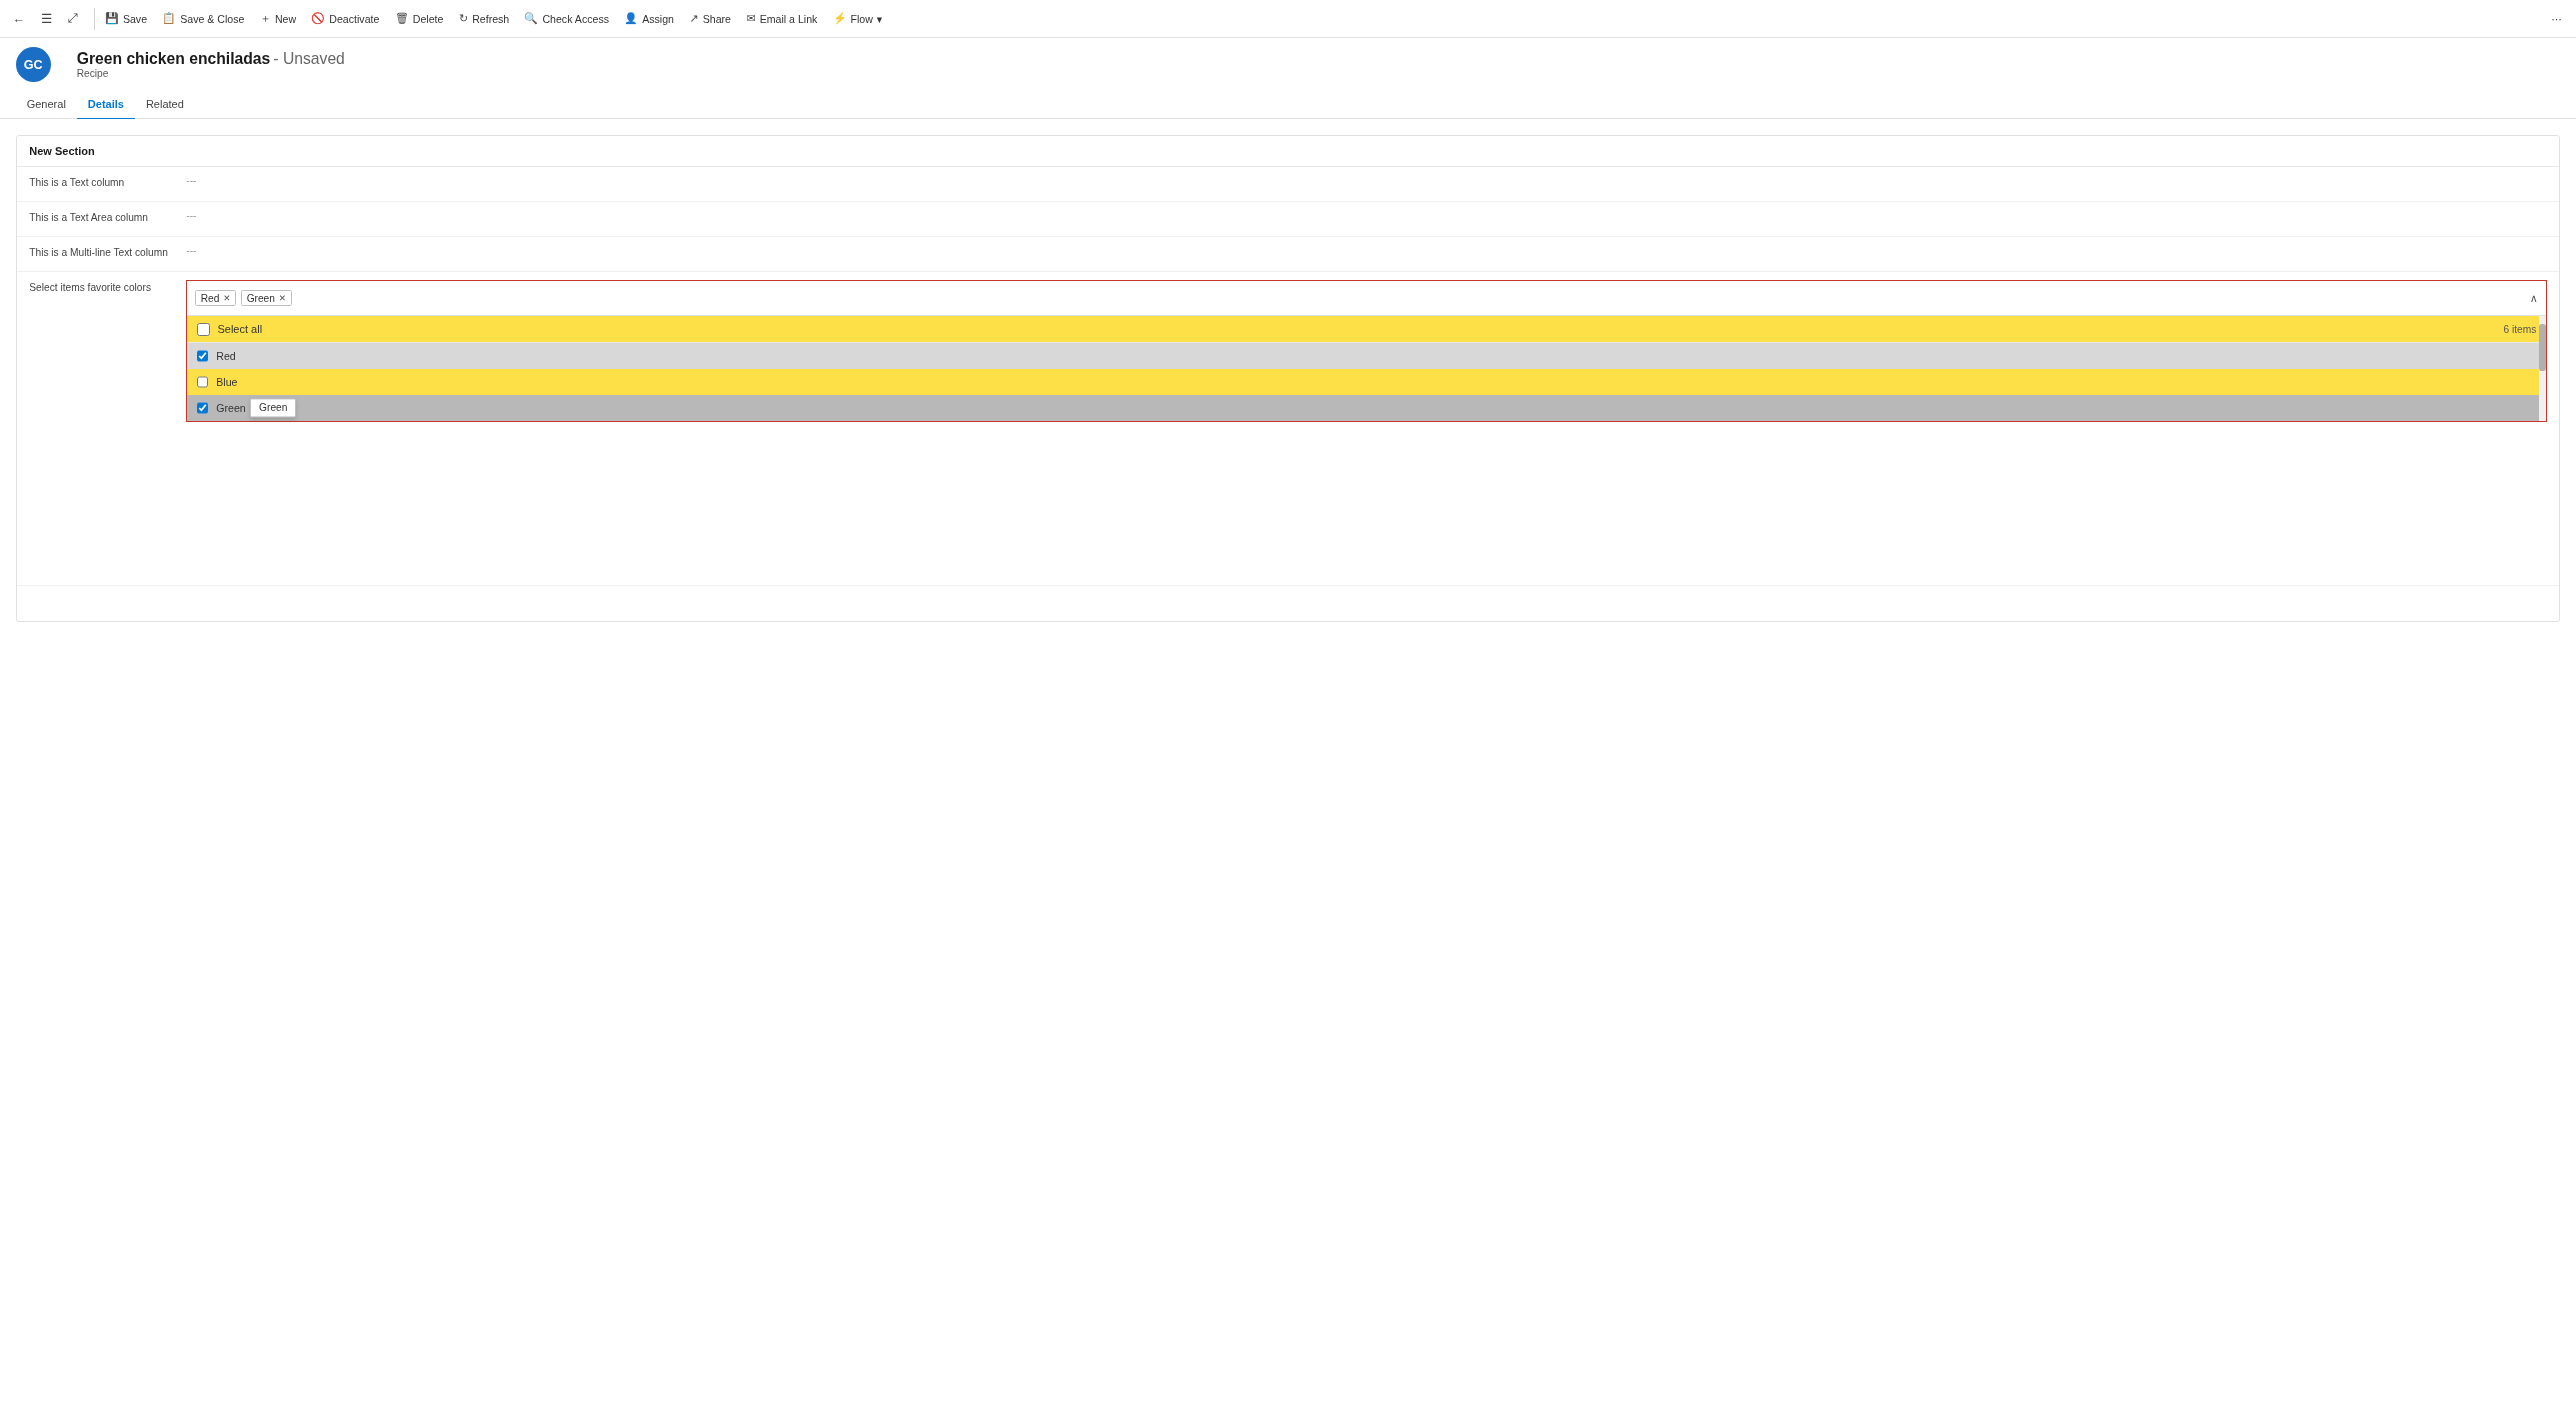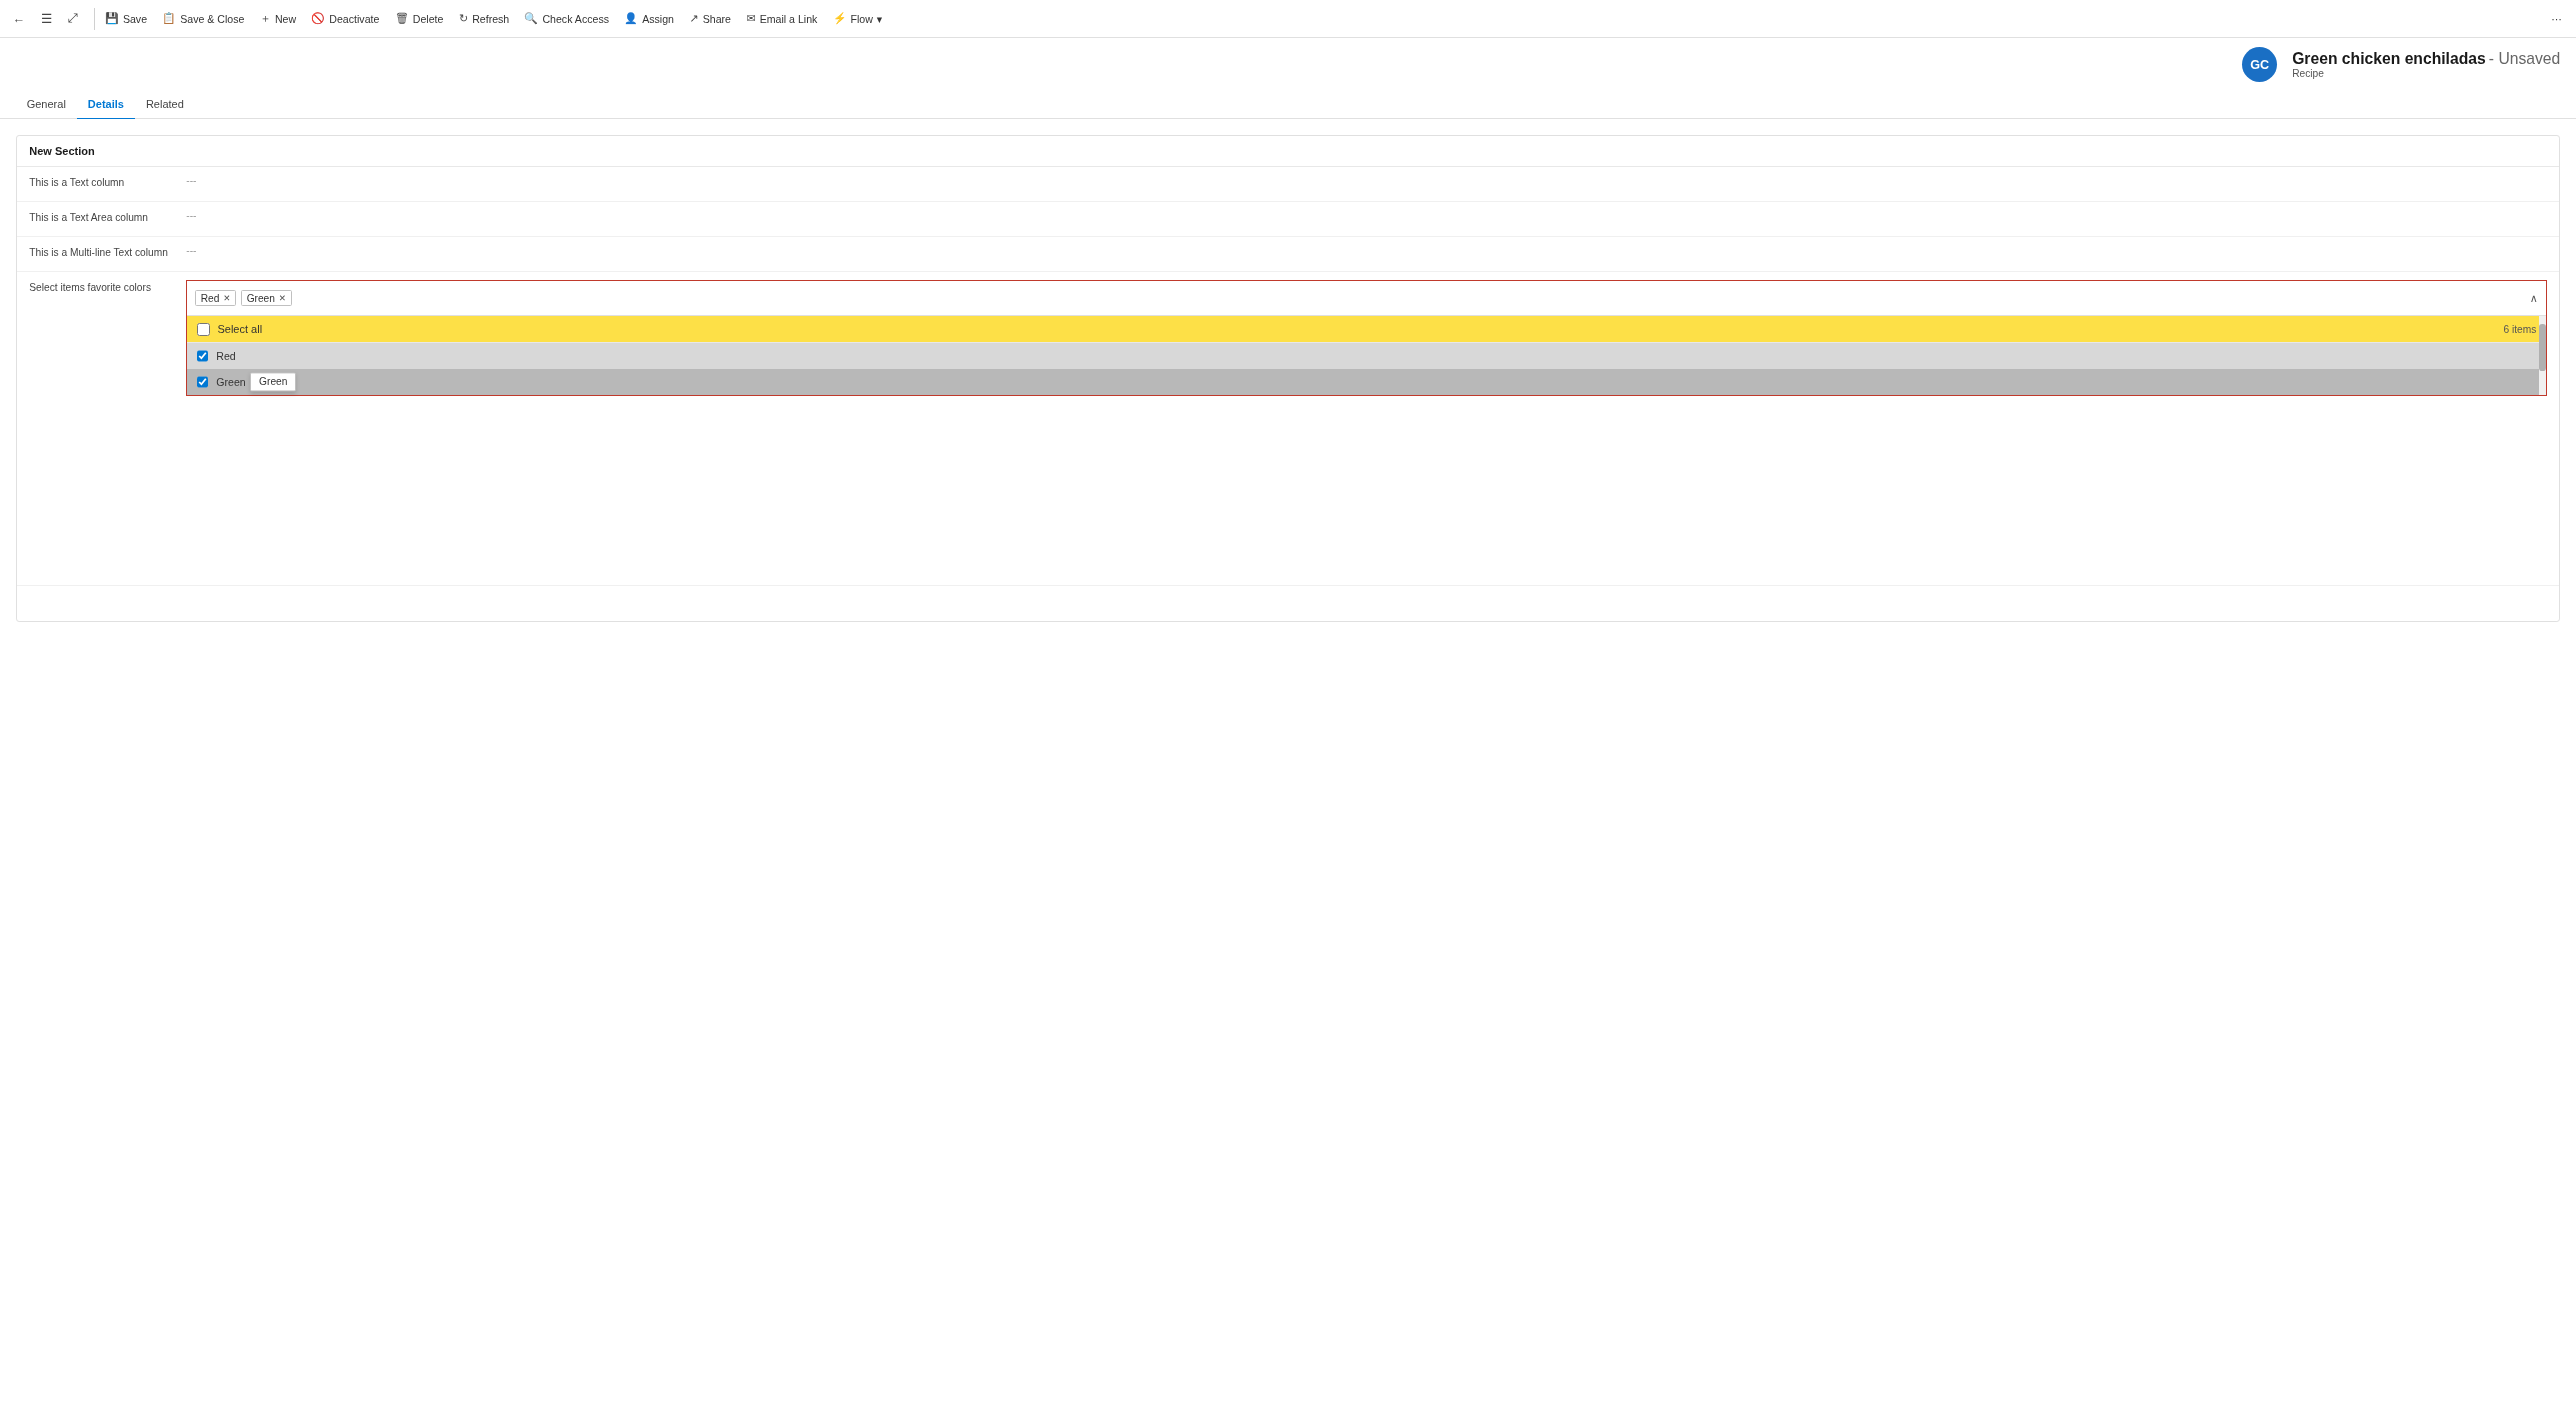--- a/index.html
+++ b/index.html
@@ -58,22 +58,21 @@
     .toolbar-btn .icon { font-size: 11px; color: #444; }
     .toolbar-more {
       margin-left: auto;
     }
 
     
     .record-header {
       display: flex;
       align-items: center;
       padding: 9.4px 15.7px 3.1px 15.7px;
-      gap: 15px;
-      justify-content: flex-end;
+      gap: 26px;
     }
     .avatar {
       width: 35px;
       height: 35px;
       border-radius: 50%;
       background: #1a6fc4;
       color: #fff;
       display: flex;
       align-items: center;
       justify-content: center;
@@ -392,20 +391,24 @@
                 <span>Select all</span>
               </div>
               <span class="items-count">6 items</span>
             </div>
 
             <div class="checkbox-item selected">
               <input type="checkbox" checked="" style="">
               <span>Red</span>
             </div>
 
+            <div class="checkbox-item">
+              <input type="checkbox" style="">
+              <span>Blue</span>
+            </div>
 
             <div class="checkbox-item selected-dark" style="position:relative;">
               <input type="checkbox" checked="" style="">
               <span>Green</span>
 
               <span class="tooltip" style="left:63px; top:50%; transform:translateY(-50%);">Green</span>
             </div>
 
 
             <div class="scrollbar-track">

